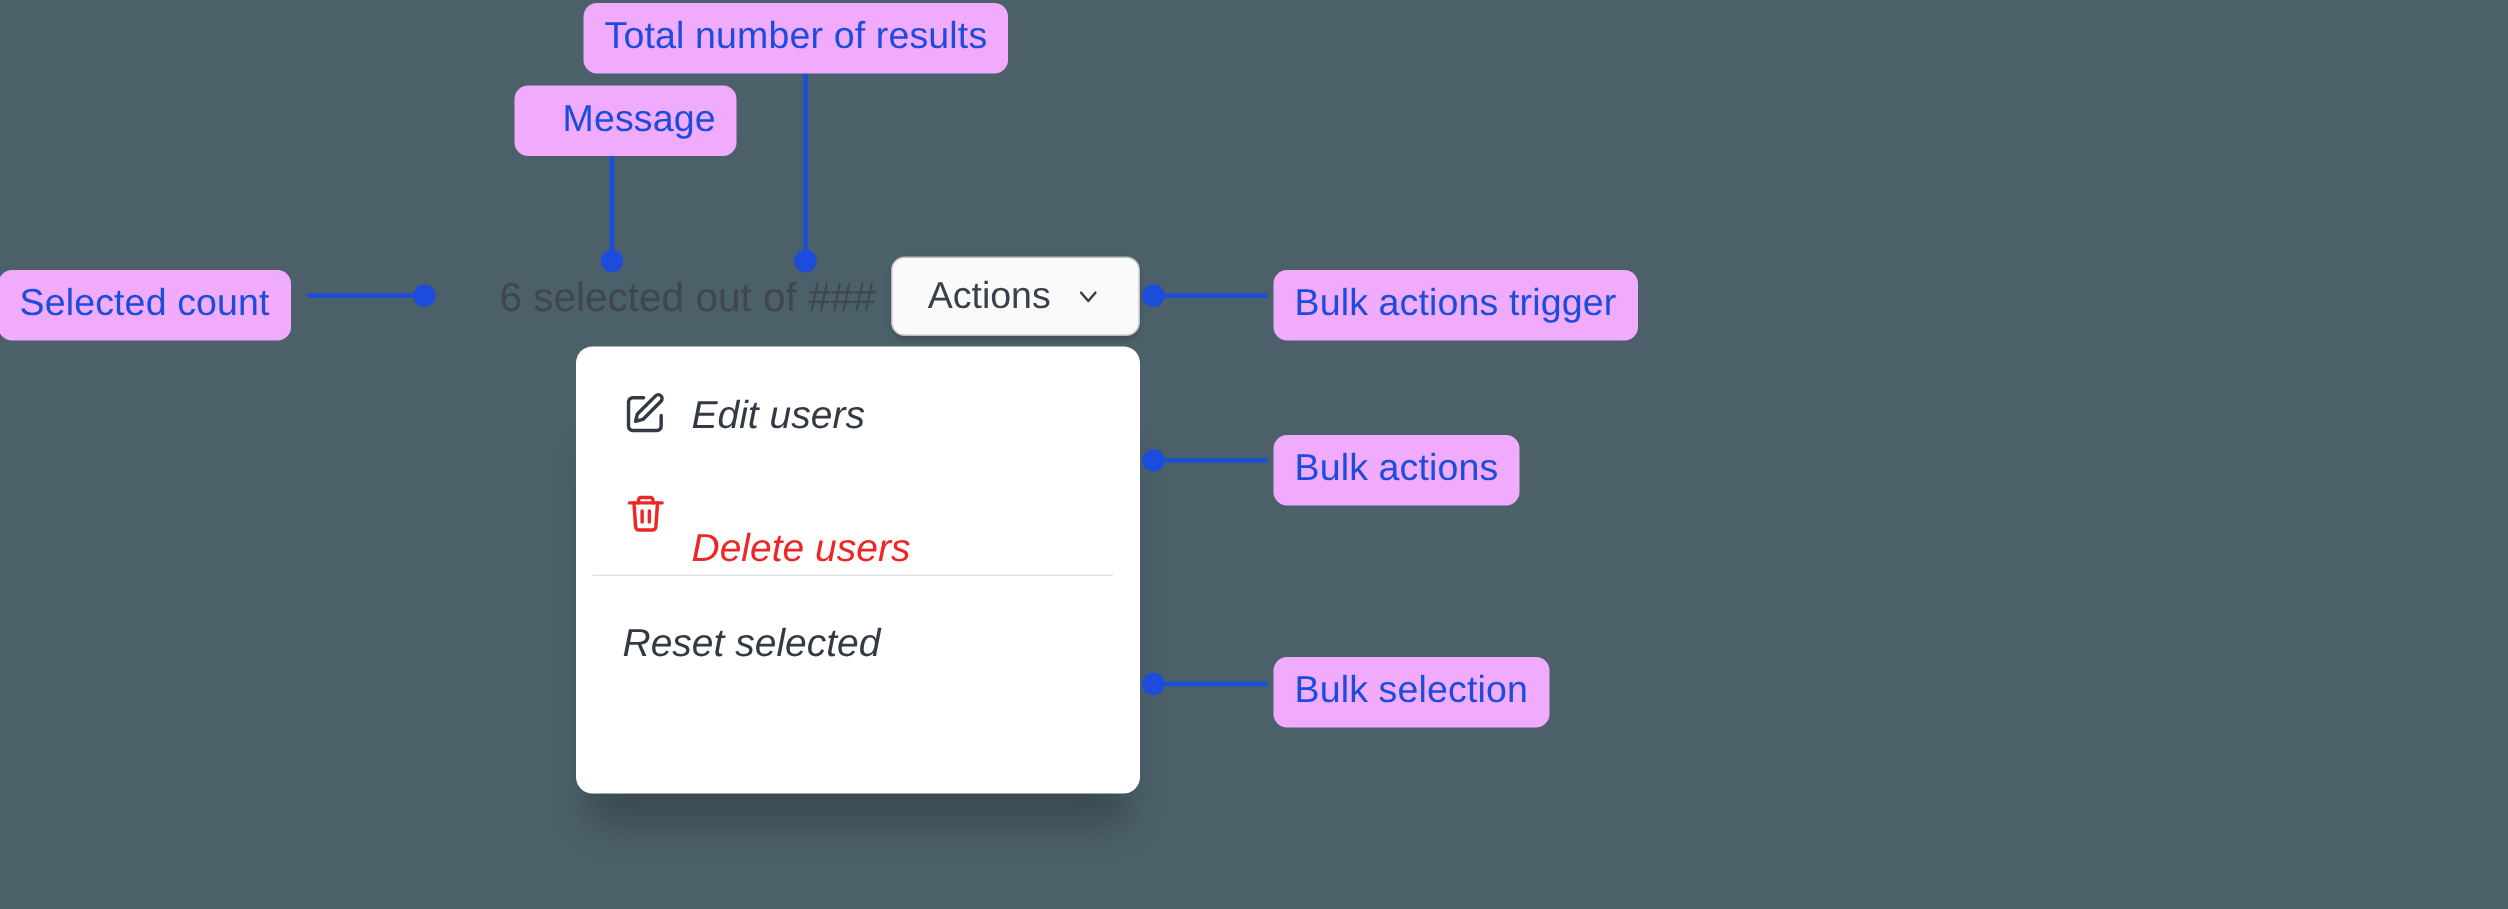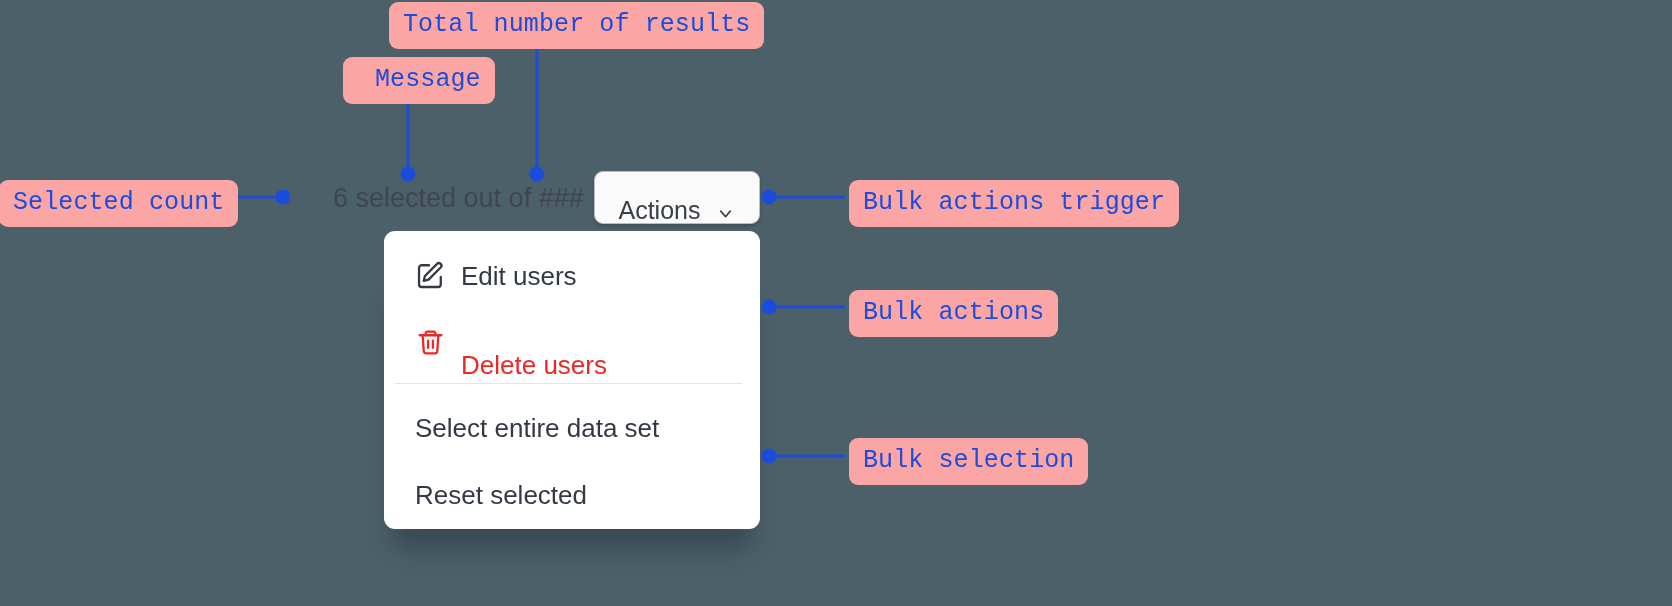--- a/index.html
+++ b/index.html
@@ -29,31 +29,30 @@
     top: 0;
     width: 1672px;
     height: 606px;
     pointer-events: none;
     z-index: 40;
   }
 
   
   .callout {
     position: absolute;
-    background: #fca5a5;
+    background: #f0abfc;
     color: #1b4cdb;
     font-size: 25px;
     line-height: 1;
     font-weight: 400;
     border-radius: 9px;
     padding: 10px 14px 12px 14px;
     white-space: nowrap;
     z-index: 50;
     letter-spacing: 0.1px;
-    font-family: Liberation Mono, monospace;
   }
 
   #callout-total        { left: 389px; top: 2px; }
   #callout-message      { left: 343px; top: 57px; padding-left: 32px; }
   #callout-selected     { left: -1px;  top: 180px; }
   #callout-trigger      { left: 849px; top: 180px; }
   #callout-bulkactions  { left: 849px; top: 290px; }
   #callout-bulkselect   { left: 849px; top: 438px; text-align: right; }
 
   
@@ -74,21 +73,21 @@
     left: 594px;
     top: 171px;
     width: 166px;
     height: 53px;
     box-sizing: border-box;
     background: #fafafa;
     border: 1px solid #b9bfc4;
     border-radius: 9px;
     box-shadow: 0 2px 3px rgba(35,45,60,0.32);
     display: flex;
-    align-items: flex-end;
+    align-items: center;
     justify-content: center;
     gap: 16px;
     z-index: 25;
     cursor: pointer;
   }
   #actions-button .btn-label {
     font-size: 25px;
     color: #3a4049;
     line-height: 1;
   }
@@ -116,20 +115,21 @@
     position: absolute;
     left: 384px;
     top: 231px;
     width: 376px;
     height: 298px;
     box-sizing: border-box;
     background: #ffffff;
     border-radius: 11px;
     z-index: 22;
     overflow: hidden;
+    font-style: italic;
   }
 
   .menu-item {
     display: flex;
     align-items: center;
     height: 67px;
     padding-left: 31px;
     box-sizing: border-box;
     cursor: pointer;
   }
@@ -206,23 +206,20 @@
           </svg>
         </span>
         <span class="mi-label">Delete users</span>
       </div>
     </div>
 
     <div id="menu-divider"></div>
 
     <div id="menu-group-selection">
       <div class="menu-item noicon">
-        <span class="mi-label">Select entire data set</span>
-      </div>
-      <div class="menu-item noicon">
         <span class="mi-label">Reset selected</span>
       </div>
     </div>
   </div>
 
   <svg id="annot-svg" viewBox="0 0 1672 606" width="1672" height="606">
     <g stroke="#1b4cdb" stroke-width="3" fill="#1b4cdb">
 
       <line x1="537" y1="45" x2="537" y2="172"></line>
       <circle cx="537" cy="174" r="6"></circle>

